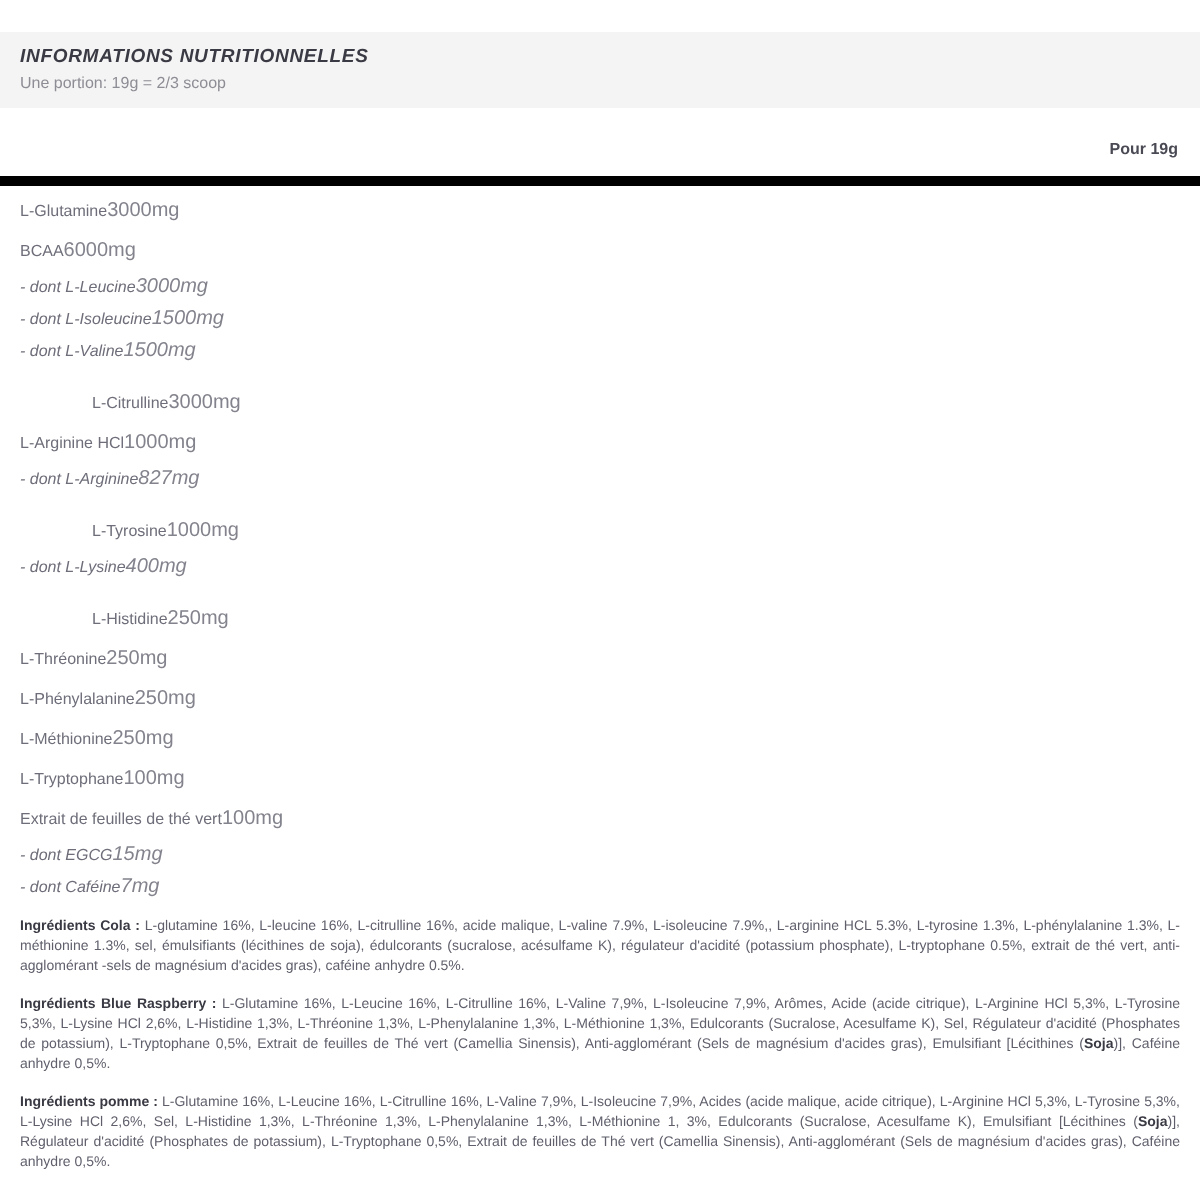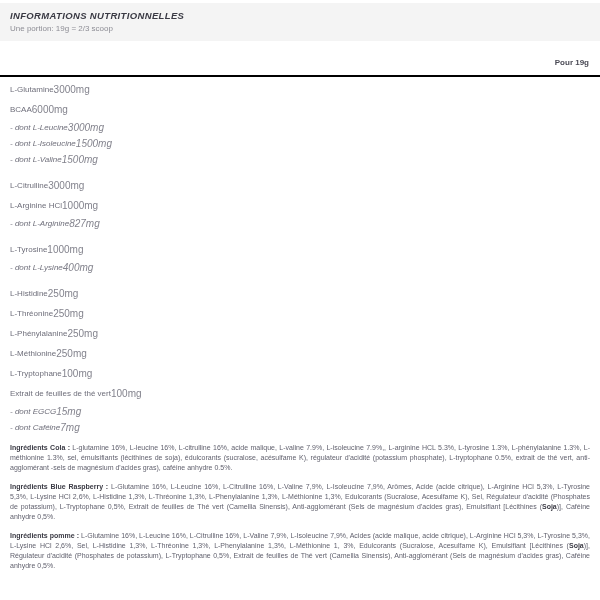--- a/index.html
+++ b/index.html
@@ -1,33 +1,33 @@
 <!DOCTYPE html>
 <html><head>
 <meta charset="utf-8">
 <style>
   * { margin:0; padding:0; box-sizing:border-box; }
   html,body { width:600px; height:600px; background:#ffffff;
     font-family:"Liberation Sans", sans-serif; overflow:hidden; }
-  .page { width:600px; height:600px; padding-top:3px; }
+  .page { width:600px; height:600px; padding-top:16px; }
 
   .header-band { background:#f4f4f4; padding:7px 10px 8px; }
   .title { font-size:9.5px; font-weight:700; font-style:italic;
     letter-spacing:.35px; color:#3a3a44; }
   .subtitle { font-size:8px; color:#8d8d95; margin-top:3px; }
 
   .pour-row { text-align:right; padding:10px 11px 6px;
-    border-bottom:2px solid #000000; }
+    border-bottom:5px solid #000000; }
   .pour-label { font-size:8px; font-weight:700; color:#4a4a55; }
 
   .rows { padding:0 11px 0 10px; }
   .row { display:flex; justify-content:flex-start; align-items:center;
     height:16px; margin-top:4px; }
   .row.sub { height:12px;font-style:italic; }
-  .row.gap { margin-top:12px; }
+  .row.gap { margin-top:12px;margin-left:36px; }
   .rname { font-size:8px; color:#6e6e7a; }
   .rvalue { font-size:10px; color:#83838d; }
 
   .ingredients { padding:10px 10px 0; }
   .ing { font-size:7px; line-height:10px; color:#5f5f6c;
     text-align:justify; margin-bottom:9px; }
   .ing b { color:#3a3a44; font-weight:700; }
 </style>
 </head>
 <body>

